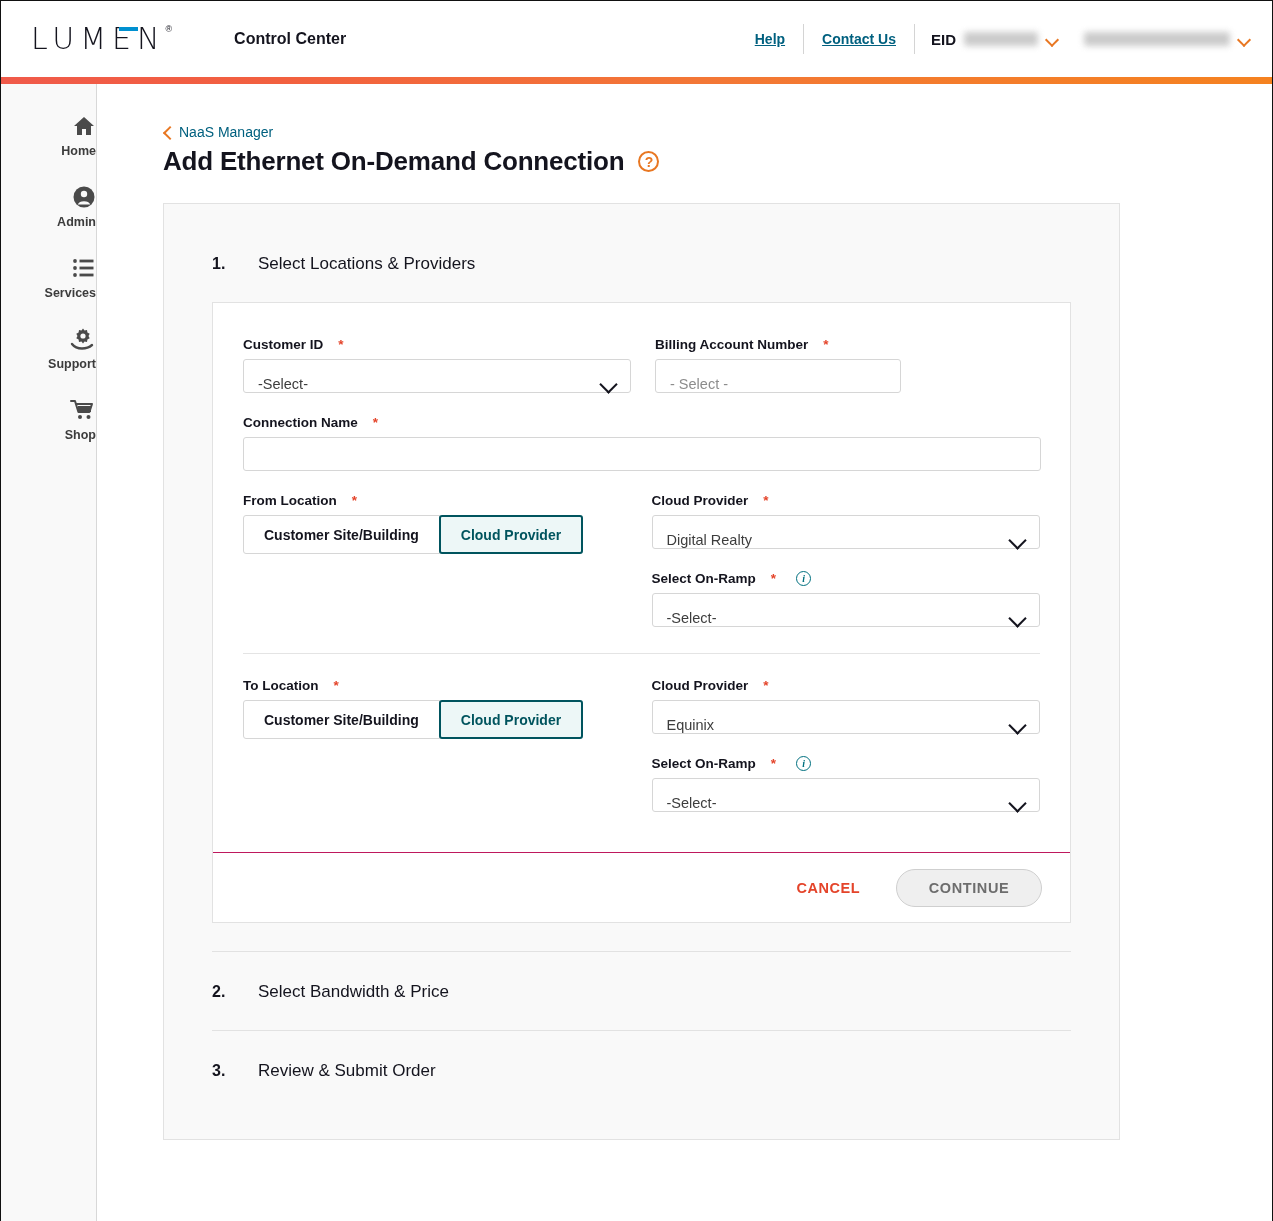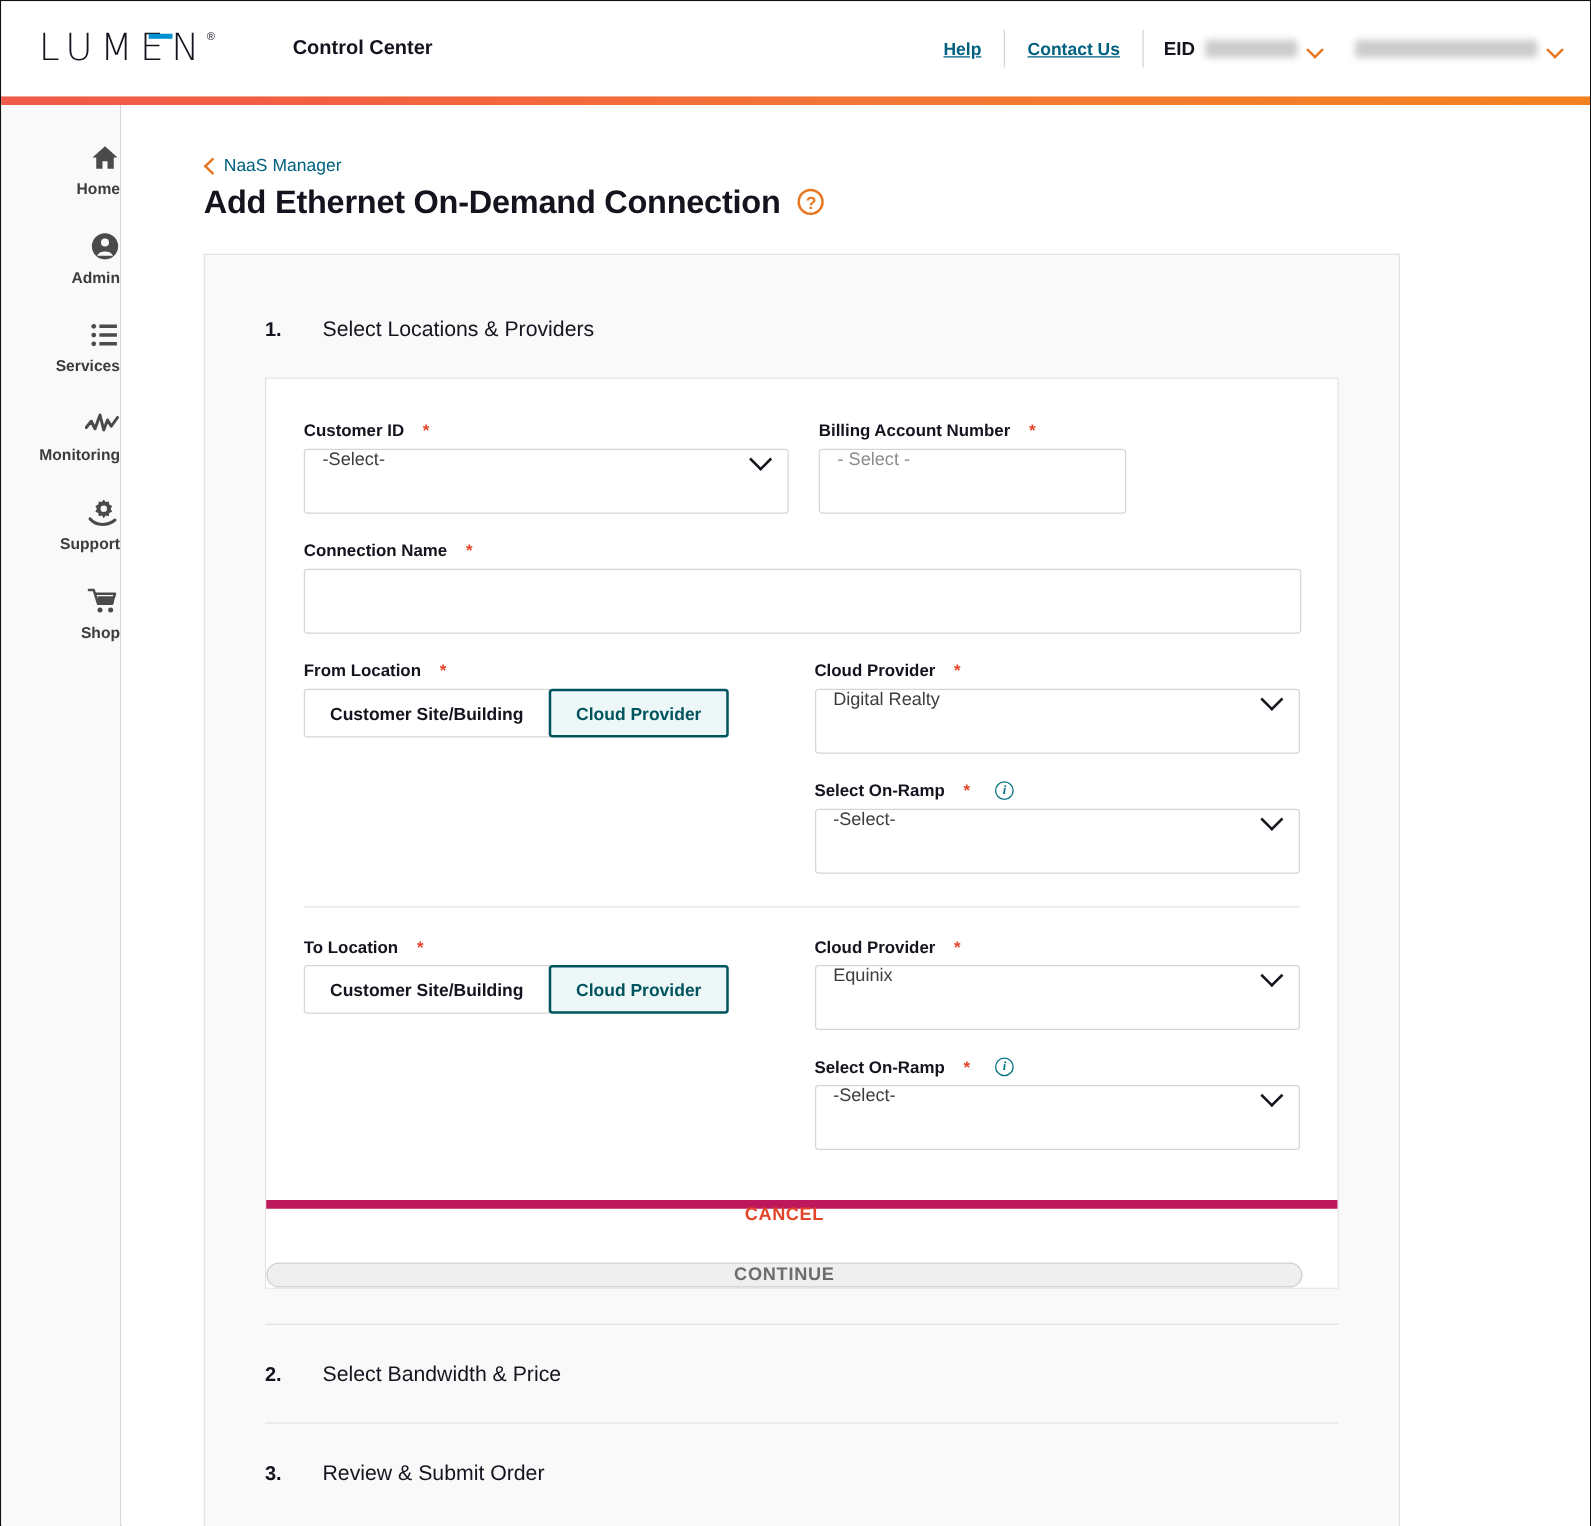--- a/index.html
+++ b/index.html
@@ -237,26 +237,26 @@
     font-weight: bold;
     font-style: italic;
     display: inline-flex; align-items: center; justify-content: center;
     margin-left: 5px;
     cursor: pointer;
     line-height: 1;
     font-family: "Liberation Serif", serif;
   }
 
   .ctl {
-    height: 52px;
+    height: 34px;
     border: 1px solid #d6d6d6;
     border-radius: 3px;
     background: #fff;
     display: flex;
-    align-items: flex-start;
+    align-items: flex-end;
     padding: 0 14px;
     font-size: 14.5px;
     color: #3d3d3d;
     cursor: pointer;
     position: relative;
     gap: 48px;
   }
   .ctl.placeholder { color: #8c8c8c; }
   .ctl.text-input { cursor: text; }
   .ctl .dd-chev {
@@ -306,28 +306,28 @@
   }
   .section-pair { display: flex; gap: 24px; }
   .left-pane { width: 388px; }
   .right-pane { width: 392px; }
   .hr {
     height: 1px;
     background: #e4e4e4;
     margin: 26px 0 24px 0;
   }
   .panel-footer {
-    border-top: 7px solid #be185d;
+    border-top: 1px solid #be185d;
     height: 70px;
     display: flex;
+    align-items: center;
     justify-content: flex-end;
     padding-right: 28px;
     gap: 22px;
     background: #fff;
-    flex-direction: column;
   }
   .btn-cancel {
     background: none;
     border: none;
     color: #e4442a;
     font-size: 14.5px;
     font-weight: bold;
     letter-spacing: .5px;
     cursor: pointer;
     font-family: "Liberation Sans", sans-serif;
@@ -415,28 +415,20 @@
             <circle cx="3" cy="10" r="1.9" fill="#4a4a4a"></circle>
               <rect x="7.5" y="8.6" width="14" height="2.8" fill="#4a4a4a"></rect>
             <circle cx="3" cy="17" r="1.9" fill="#4a4a4a"></circle>
               <rect x="7.5" y="15.6" width="14" height="2.8" fill="#4a4a4a"></rect>
           </svg>
         </span>
         <span class="nav-label">Services</span>
       </div>
       <div class="nav-item">
         <span class="nav-icon">
-          <svg width="28" height="20" viewBox="0 0 28 20">
-              <path d="M1 13 L5 8 L8 14 L12 3 L15 15 L18 7 L21 12 L26 5" stroke="#4a4a4a" stroke-width="2.4" fill="none" stroke-linejoin="round" stroke-linecap="round"></path>
-            </svg>
-        </span>
-        <span class="nav-label">Monitoring</span>
-      </div>
-      <div class="nav-item">
-        <span class="nav-icon">
           <svg width="26" height="24" viewBox="0 0 26 24">
             <path d="M13 1.5 l1.5 2.1 2.5-.5 .4 2.5 2.3 1.1-1.2 2.3 1.2 2.3-2.3 1.1-.4 2.5-2.5-.5L13 16.5l-1.5-2.1-2.5 .5-.4-2.5L6.3 11.3 7.5 9 6.3 6.7l2.3-1.1 .4-2.5 2.5 .5Z" fill="#4a4a4a"></path>
             <circle cx="13" cy="9" r="2.6" fill="#f9f9f9"></circle>
             <path d="M2 17 q3.5 4.5 10 4.5 q6 0 10-3.5" stroke="#4a4a4a" stroke-width="2.4" fill="none" stroke-linecap="round"></path>
           </svg>
         </span>
         <span class="nav-label">Support</span>
       </div>
       <div class="nav-item">
         <span class="nav-icon">

